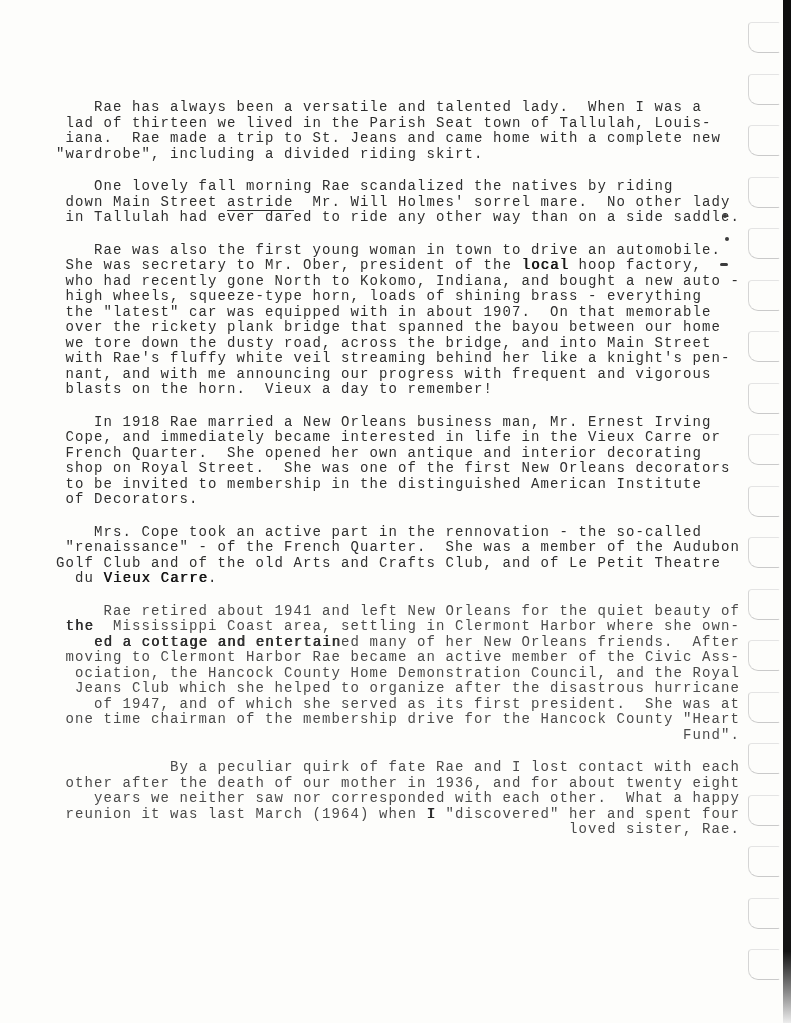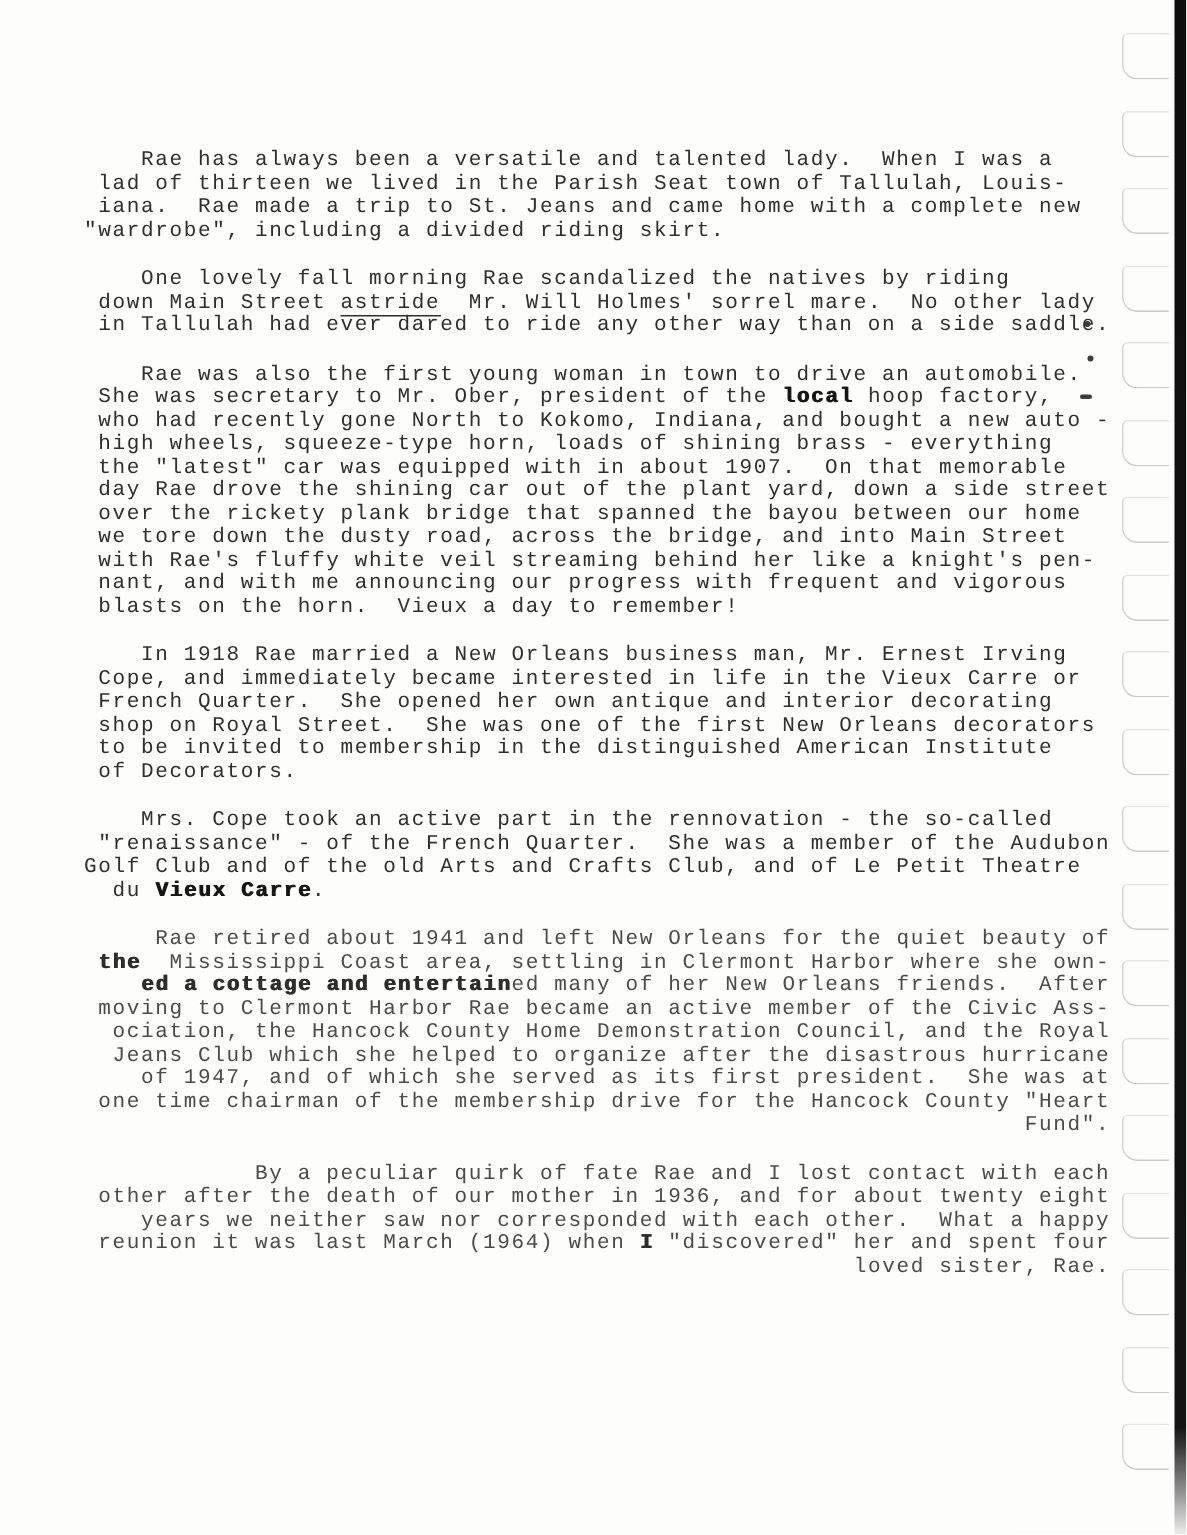--- a/index.html
+++ b/index.html
@@ -12,21 +12,21 @@
   }
   .text-block{
     position:absolute;left:56px;top:100px;
     font-size:14px;line-height:15.5px;letter-spacing:1.1px;
     color:#2f2f2f;
   }
   .para{margin:0 0 17px 0;}
   .para:last-child{margin-bottom:0;}
   .para.faded{color:#4b4b4b;text-align:right;}
   .line{white-space:pre;height:15.5px;}
-  .seg-b{font-weight:bold;color:#161616;text-shadow:0.6px 0 0 currentColor;}
+  .seg-b{font-weight:normal;color:#161616;text-shadow:0.6px 0 0 currentColor;}
   .faded .seg-b{color:#2d2d2d;}
   .seg-u{border-bottom:1.6px solid currentColor;}
   .edge-strip{
     position:absolute;right:0;top:0;width:8px;height:1023px;
     background:linear-gradient(to bottom,#0e0e0e 0%,#131313 93%,#8a8a8a 97%,#ededed 100%);
   }
   .hole{
     position:absolute;left:748px;width:30px;height:29px;
     border:1.5px solid #cfcfcf;
     border-right-color:transparent;
@@ -55,21 +55,20 @@
         <div class="line"><span>    One lovely fall morning Rae scandalized the natives by riding</span></div>
         <div class="line"><span> down Main Street </span><span class="seg-u">astride</span><span>  Mr. Will Holmes' sorrel mare.  No other lady</span></div>
         <div class="line"><span> in Tallulah had ever dared to ride any other way than on a side saddle.</span></div>
       </div>
       <div class="para">
         <div class="line"><span>    Rae was also the first young woman in town to drive an automobile.</span></div>
         <div class="line"><span> She was secretary to Mr. Ober, president of the </span><span class="seg-b">local</span><span> hoop factory,</span></div>
         <div class="line"><span> who had recently gone North to Kokomo, Indiana, and bought a new auto -</span></div>
         <div class="line"><span> high wheels, squeeze-type horn, loads of shining brass - everything</span></div>
         <div class="line"><span> the "latest" car was equipped with in about 1907.  On that memorable</span></div>
-        <div class="line"><span> day Rae drove the shining car out of the plant yard, down a side street</span></div>
         <div class="line"><span> over the rickety plank bridge that spanned the bayou between our home</span></div>
         <div class="line"><span> we tore down the dusty road, across the bridge, and into Main Street</span></div>
         <div class="line"><span> with Rae's fluffy white veil streaming behind her like a knight's pen-</span></div>
         <div class="line"><span> nant, and with me announcing our progress with frequent and vigorous</span></div>
         <div class="line"><span> blasts on the horn.  Vieux a day to remember!</span></div>
       </div>
       <div class="para">
         <div class="line"><span>    In 1918 Rae married a New Orleans business man, Mr. Ernest Irving</span></div>
         <div class="line"><span> Cope, and immediately became interested in life in the Vieux Carre or</span></div>
         <div class="line"><span> French Quarter.  She opened her own antique and interior decorating</span></div>

